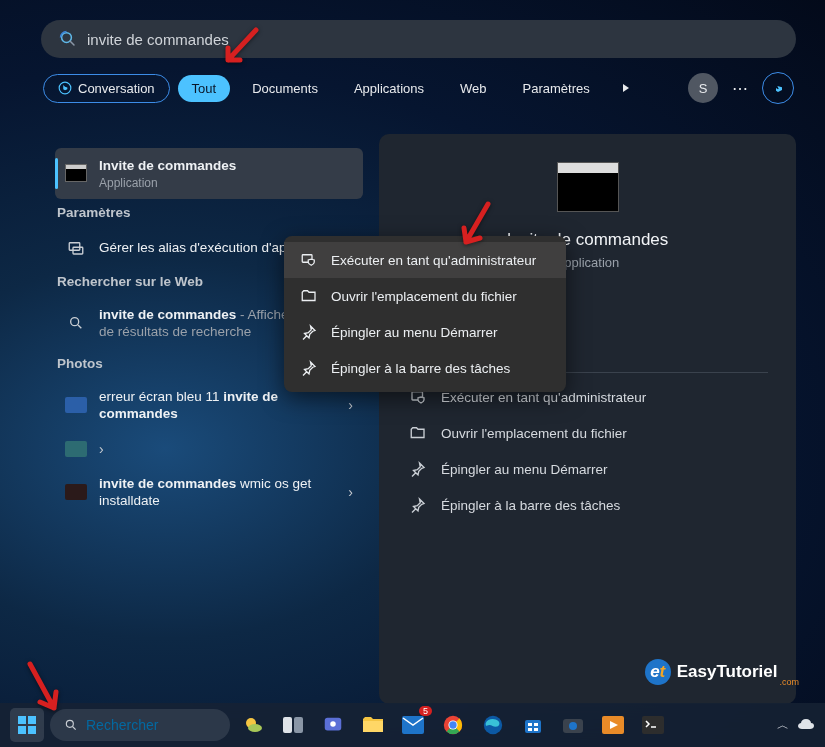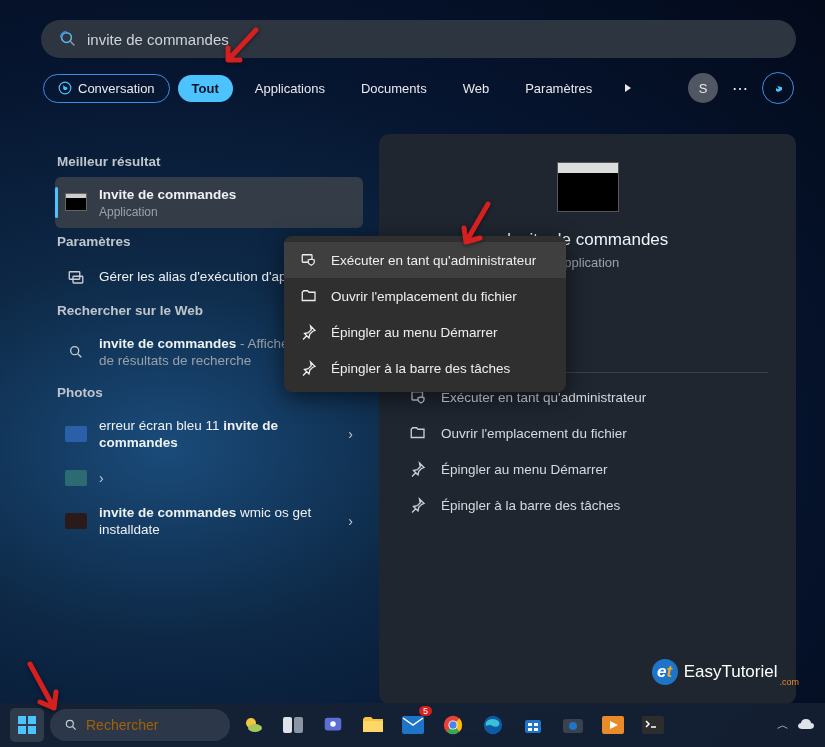--- a/index.html
+++ b/index.html
@@ -7,21 +7,21 @@
 
 .search-panel { position: absolute; top: 20px; left: 41px; width: 755px; height: 680px; }
 
 .search-bar { display: flex; align-items: center; background: #2d3540; border-radius: 24px; padding: 10px 18px; margin-bottom: 14px; }
 .search-bar svg { width: 18px; height: 18px; margin-right: 10px; }
 .search-bar input { flex: 1; background: transparent; border: none; color: #d0d4d9; font-size: 15px; outline: none; }
 
 .filter-row { display: flex; align-items: center; gap: 8px; margin-bottom: 30px; padding: 0 2px; }
 .chip { display: inline-flex; align-items: center; gap: 6px; padding: 6px 14px; border-radius: 18px; font-size: 13px; color: #e8eaed; cursor: pointer; }
 .chip.outlined { border: 1.5px solid #3c8ce7; }
-.chip.filled { background: #4cc2ff; color: #0a1628; font-weight: 700; }
+.chip.filled { background: #4cc2ff; color: #0a1628; font-weight: 400; }
 .filter-row .spacer { flex: 1; }
 .icon-btn { width: 28px; height: 28px; display: flex; align-items: center; justify-content: center; color: #e8eaed; cursor: pointer; }
 .avatar-chip { width: 30px; height: 30px; border-radius: 50%; background: #505762; display: flex; align-items: center; justify-content: center; color: #e8eaed; font-size: 13px; }
 .bing-logo { width: 32px; height: 32px; border-radius: 50%; border: 1.5px solid #3c8ce7; display: flex; align-items: center; justify-content: center; }
 
 .content-row { display: flex; gap: 16px; height: 570px; }
 .left-col { width: 322px; padding: 14px 0 14px 14px; overflow: hidden; }
 .right-col { flex: 1; background: #1f2630; border-radius: 10px; padding: 24px 28px; position: relative; }
 
 .section-label { color: #bfc5cc; font-size: 13.5px; font-weight: 600; margin: 6px 0 8px 2px; }
@@ -48,21 +48,21 @@
 .ctx-item.highlighted { background: #403f3f; }
 .ctx-icon { width: 18px; height: 18px; display: flex; align-items: center; justify-content: center; flex-shrink: 0; }
 
 .watermark { position: absolute; right: 26px; bottom: 60px; display: flex; align-items: center; gap: 6px; color: #fff; font-size: 17px; }
 .watermark .et-logo { width: 26px; height: 26px; border-radius: 50%; background: #1e74c9; display: flex; align-items: center; justify-content: center; font-weight: 700; font-style: italic; }
 .watermark .dotcom { font-size: 9px; color: #e98b28; margin-left: -4px; margin-top: 20px; }
 
 .taskbar { position: absolute; bottom: 0; left: 0; right: 0; height: 44px; background: rgba(22,34,52,0.85); backdrop-filter: blur(10px); display: flex; align-items: center; padding: 0 10px; gap: 6px; }
 .tb-item { height: 34px; min-width: 34px; border-radius: 5px; display: flex; align-items: center; justify-content: center; cursor: pointer; }
 .tb-start { background: rgba(255,255,255,0.12); }
-.tb-search { display: flex; align-items: center; gap: 8px; background: rgba(255,255,255,0.1); border-radius: 17px; padding: 0 14px; width: 180px; height: 32px; color: #a16207; font-size: 14px; }
+.tb-search { display: flex; align-items: center; gap: 8px; background: rgba(255,255,255,0.1); border-radius: 17px; padding: 0 14px; width: 180px; height: 32px; color: #0369a1; font-size: 14px; }
 .tb-spacer { flex: 1; }
 .tray { display: flex; align-items: center; gap: 8px; color: #dfe3e8; margin-left: auto; }
 
 .arrow { position: absolute; z-index: 100; pointer-events: none; }
 .arrow svg { filter: drop-shadow(0 1px 2px rgba(0,0,0,0.5)); }
 
 .thumb { width: 22px; height: 16px; background: #1d4f8a; border-radius: 2px; flex-shrink: 0; }
 .thumb.dark { background: #2b1a1a; }
 .thumb.blue { background: #2b5fa8; }
 .thumb.teal { background: #2d6b72; }
@@ -89,24 +89,24 @@
       <svg width="14" height="14" viewBox="0 0 24 24">
           <circle cx="12" cy="12" r="10" fill="none" stroke="#4cc2ff" stroke-width="2"></circle>
           <path d="M9 7v7l3 2 4-2v-3l-4-1" fill="#4cc2ff"></path>
         </svg>
       <span>Conversation</span>
     </div>
     <div class="chip filled">
         <span>Tout</span>
       </div>
     <div class="chip">
+        <span>Documents</span>
+      </div>
+    <div class="chip">
         <span>Applications</span>
-      </div>
-    <div class="chip">
-        <span>Documents</span>
       </div>
     <div class="chip">
         <span>Web</span>
       </div>
     <div class="chip">
         <span>Paramètres</span>
       </div>
     <div class="icon-btn">
         <svg width="10" height="10" viewBox="0 0 10 10">
           <path d="M2 1l6 4-6 4z" fill="#e8eaed"></path>
@@ -119,21 +119,20 @@
     <div class="icon-btn">⋯</div>
     <div class="bing-logo">
       <svg width="16" height="16" viewBox="0 0 24 24">
           <path d="M9 3v13l3 2 6-3v-4l-7-2 2 4-1 1-3-2V3z" fill="#4cc2ff"></path>
         </svg>
     </div>
   </div>
 
   <div class="content-row">
     <div class="left-col">
-      <div class="section-label">Meilleur résultat</div>
       <div class="result-item selected">
         <div class="cmd-thumb"></div>
         <div class="result-text">
           <div class="result-title"><b>Invite de commandes</b></div>
           <div class="result-sub">Application</div>
         </div>
       </div>
 
       <div class="section-label">Paramètres</div>
       <div class="result-item">
@@ -276,21 +275,21 @@
     </svg>
 </div>
 <div class="arrow" style="top:660px;left:20px;">
   <svg width="46" height="56" viewBox="0 0 46 56">
       <path d="M10 4 L34 48 M34 48 L20 42 M34 48 L36 32" stroke="#d62020" stroke-width="5" fill="none" stroke-linecap="round"></path>
     </svg>
 </div>
 
 <div class="watermark">
   <div class="et-logo">e<span style="color:#f5a623">t</span></div>
-  <span style="font-weight:400">EasyTutoriel</span>
+  <span style="font-weight:700">EasyTutoriel</span>
   <span class="dotcom">.com</span>
 </div>
 
 <div class="taskbar">
   <div class="tb-item tb-start">
     <svg width="20" height="20" viewBox="0 0 20 20">
         <rect x="1" y="1" width="8" height="8" fill="#4cc2ff"></rect>
         <rect x="11" y="1" width="8" height="8" fill="#4cc2ff"></rect>
         <rect x="1" y="11" width="8" height="8" fill="#4cc2ff"></rect>
         <rect x="11" y="11" width="8" height="8" fill="#4cc2ff"></rect>

